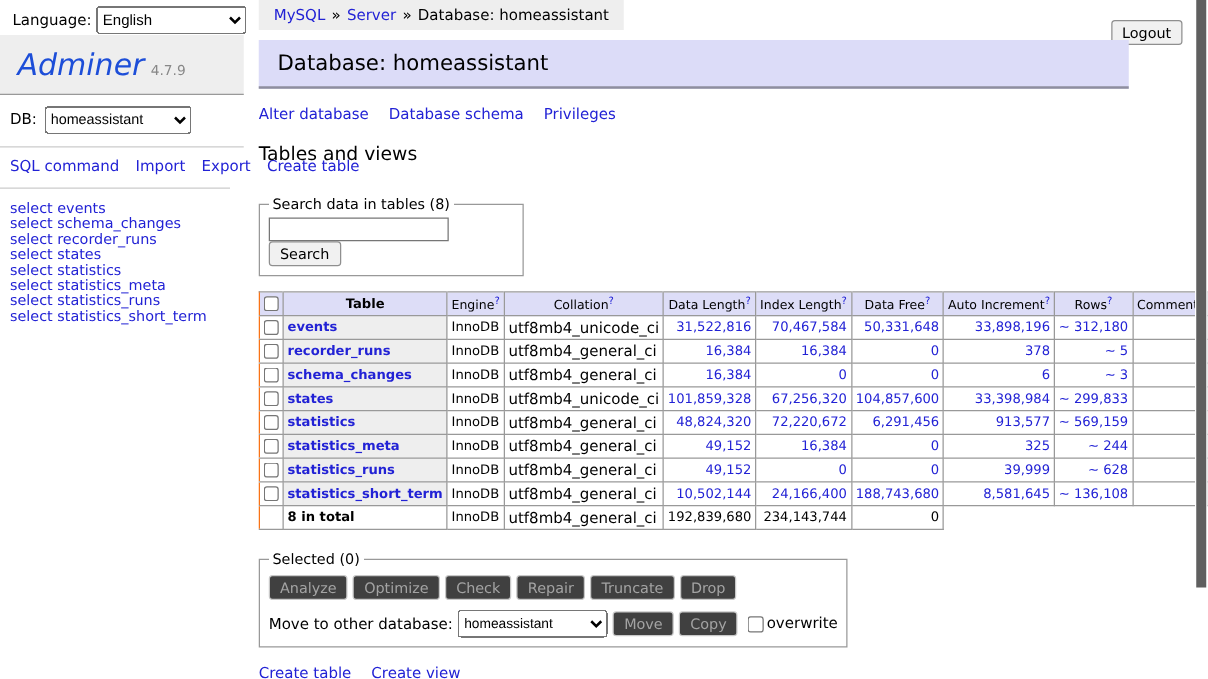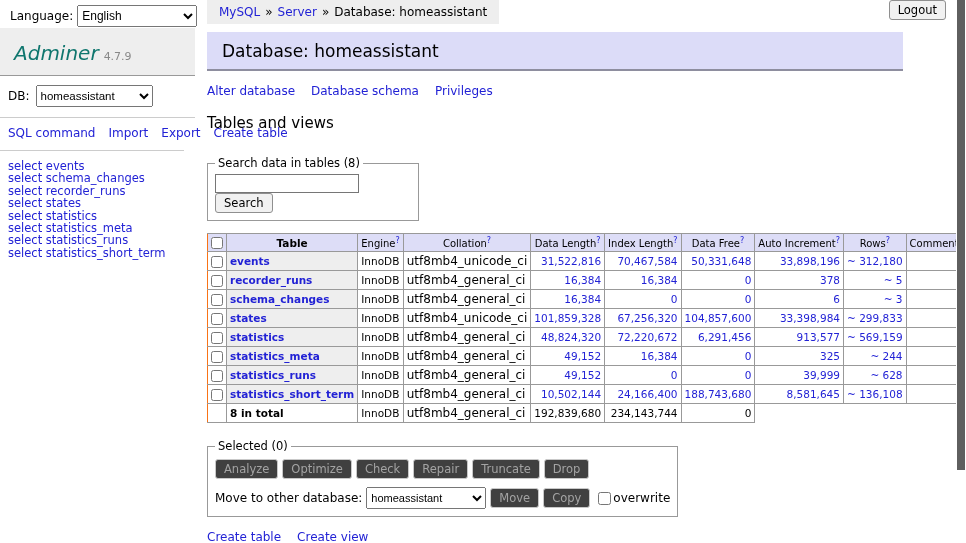--- a/index.html
+++ b/index.html
@@ -12,33 +12,33 @@
   a { color:#2222d5; text-decoration:none; cursor:pointer; }
 
   
   #lang { position:absolute; top:5px; left:10px; }
   #lang label { margin-right:4px; }
   #lang select { width:118px; font-size:12px; height:20px; }
 
   
   #menu { position:absolute; top:28px; left:0; width:195px; }
   #menu h1 { margin:0; background:#eee; border-bottom:1px solid #999; padding:10px 0 9px 14px; font-weight:normal; }
-  .app-name { font-style:italic; font-size:20px; color:#0f766e; }
+  .app-name { font-style:italic; font-size:24px; color:#1d4ed8; }
   .app-version { font-size:11px; color:#888; margin-left:5px; }
   #db-form { padding:9px 8px 10px; border-bottom:1px solid #ccc; }
   #db-form label { margin-right:6px; }
   #db-form select { width:115px; font-size:11.5px; height:20px; vertical-align:middle; }
   #menu .links { margin:0; padding:7px 8px 9px; border-bottom:1px solid #ccc; line-height:16px; width:168px; }
   #menu .links a { margin-right:13px; white-space:nowrap; }
   #table-links { list-style:none; margin:9px 0 0; padding:0 8px; }
   #table-links li { line-height:12.4px; }
   #table-links a { font-size:11.5px; white-space:nowrap; }
 
   
-  #logout { position:absolute; top:0; right:20px;text-align:right; }
+  #logout { position:absolute; top:16px; right:20px;text-align:right; }
 
   
   #content { position:absolute; left:207px; top:0; width:716px; }
   #breadcrumb { display:inline-block; background:#eee; height:24px; line-height:24px; padding:0 12px; }
   .crumb-sep { color:#000; margin:0 5px; }
   h2 { margin:8px 0 0; background:#dcdcf8; border-bottom:2px solid #8e8e9f;
        font-weight:normal; font-size:17px; padding:9px 0 8px 15px; width:681px; }
   h3 { font-weight:normal; font-size:15px; margin:16px 0 0; }
   .linkrow { margin:13px 0 0; }
   .linkrow a { margin-right:16px; }

